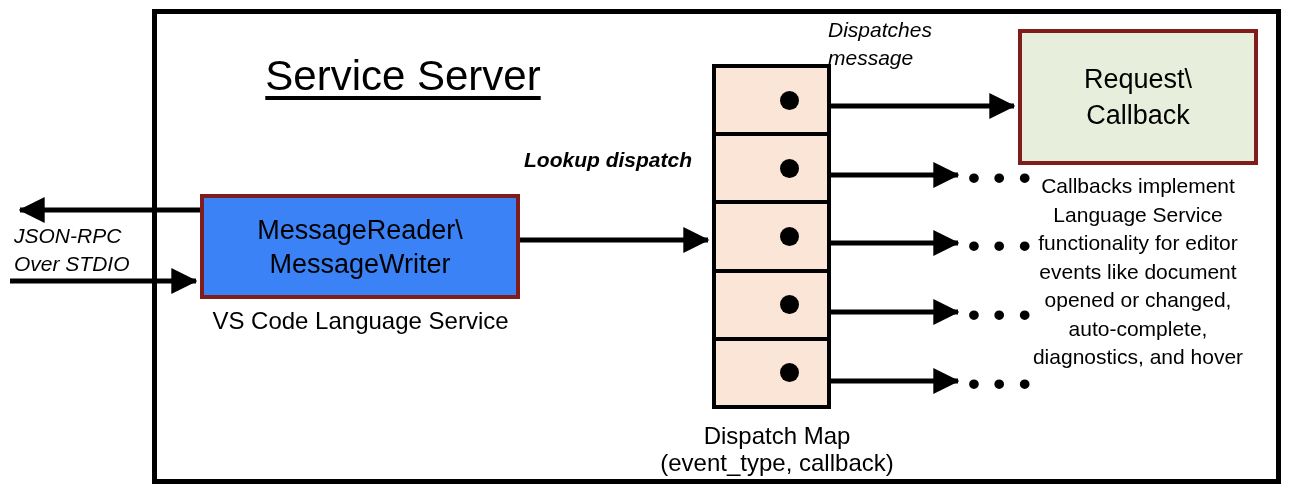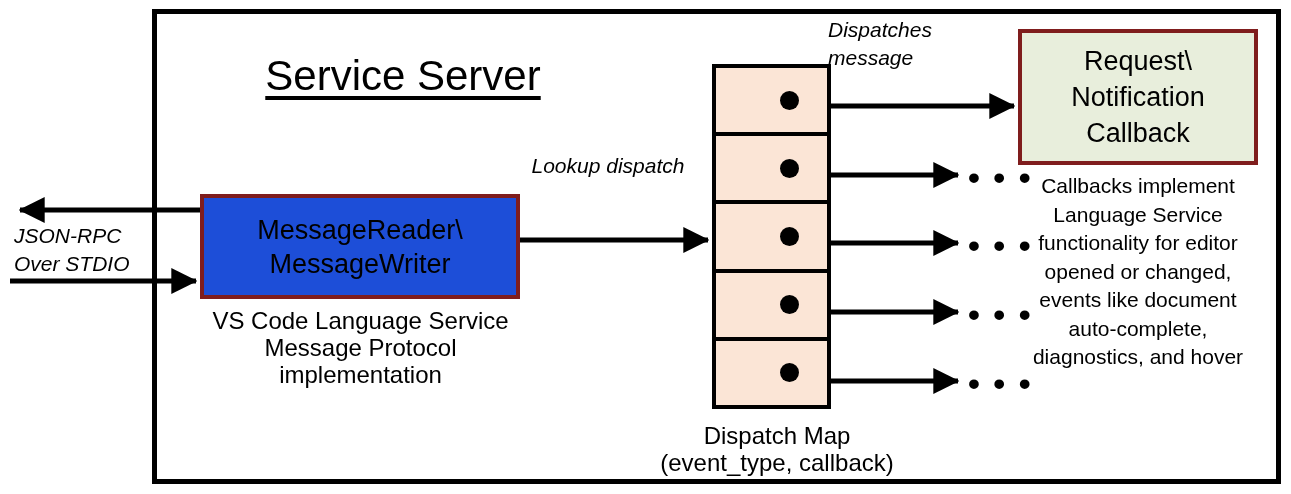--- a/index.html
+++ b/index.html
@@ -61,21 +61,21 @@
     display: flex;
     align-items: center;
     justify-content: center;
     text-align: center;
   }
   #reader-writer-box {
     left: 200px;
     top: 194px;
     width: 320px;
     height: 105px;
-    background: #1d4ed8;
+    background: #3b82f6;
     font-size: 27px;
     line-height: 34px;
   }
   #callback-box {
     left: 1018px;
     top: 29px;
     width: 240px;
     height: 136px;
     background: #e8eedc;
     font-size: 27px;
@@ -116,22 +116,23 @@
     text-align: center;
   }
   #json-rpc-label {
     left: 14px;
     top: 222px;
     width: 160px;
     text-align: left;
   }
   #lookup-label {
     left: 513px;
-    top: 152px;
+    top: 146px;
     width: 190px;
+    font-weight: bold;
   }
   #dispatch-label {
     left: 828px;
     top: 16px;
     width: 180px;
     text-align: left;
   }
 
   
   #dispatch-map {
@@ -230,21 +231,20 @@
   </div>
 
   <div id="reader-writer-box" class="node-box">
     <div>
       <div>MessageReader\</div>
       <div>MessageWriter</div>
     </div>
   </div>
   <div id="reader-writer-caption" class="caption">
     <div>VS Code Language Service</div>
-    <div>Message Protocol implementation</div>
   </div>
 
   <div id="lookup-label" class="edge-label">
     <div>Lookup dispatch</div>
   </div>
 
   <div id="dispatch-map">
     <div class="map-row">
       <span class="map-dot"></span>
     </div>
@@ -272,28 +272,27 @@
   </div>
 
   <div class="ellipsis" style="left:968px; top:160px;">• • •</div>
   <div class="ellipsis" style="left:968px; top:228px;">• • •</div>
   <div class="ellipsis" style="left:968px; top:297px;">• • •</div>
   <div class="ellipsis" style="left:968px; top:366px;">• • •</div>
 
   <div id="callback-box" class="node-box">
     <div>
       <div>Request\</div>
-      <div>Notification</div>
       <div>Callback</div>
     </div>
   </div>
 
   <div id="callback-desc" class="caption">
     <div>Callbacks implement</div>
     <div>Language Service</div>
     <div>functionality for editor</div>
+    <div>events like document</div>
     <div>opened or changed,</div>
-    <div>events like document</div>
     <div>auto-complete,</div>
     <div>diagnostics, and hover</div>
   </div>
 
 </div>
 
 </body></html>

